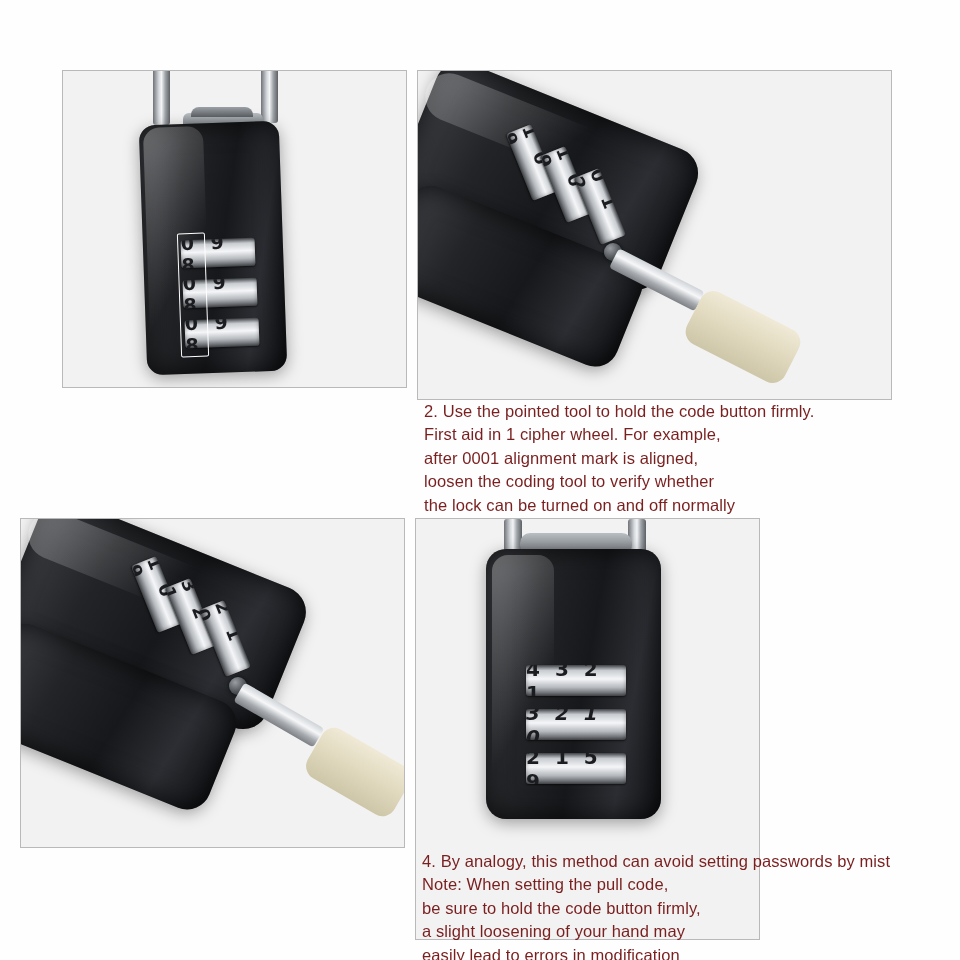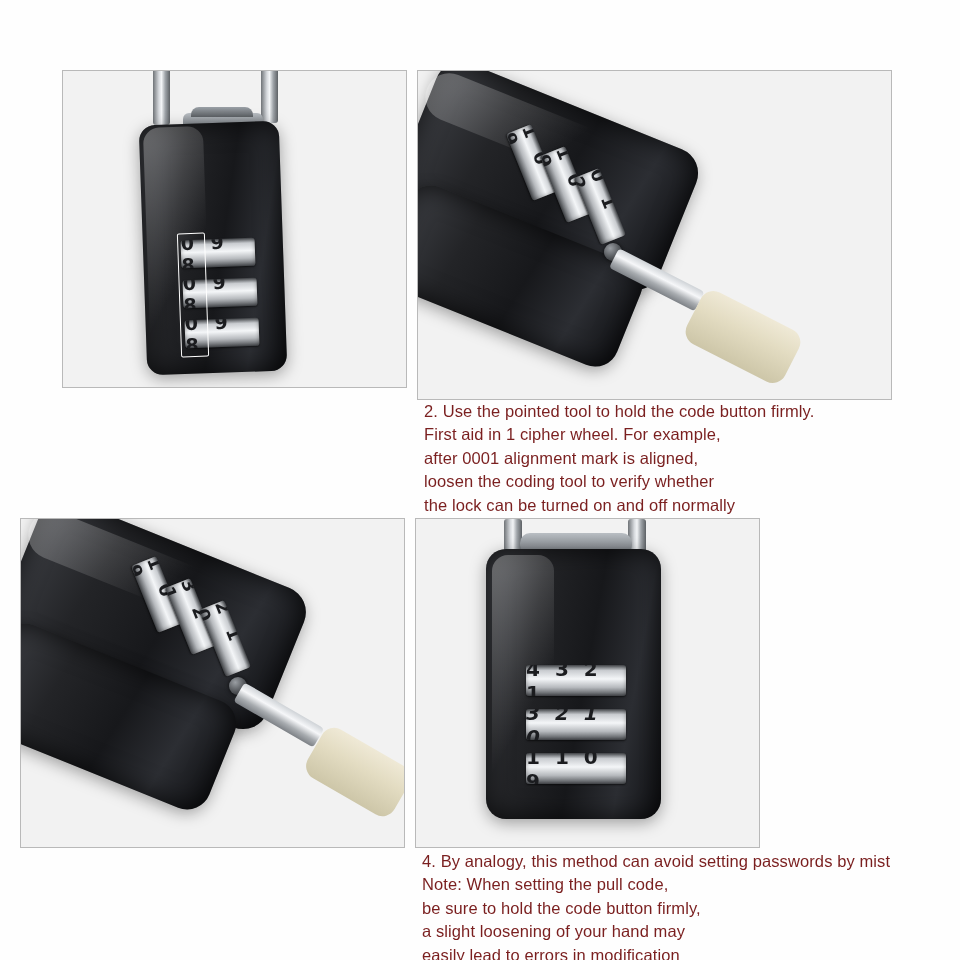--- a/index.html
+++ b/index.html
@@ -24,21 +24,21 @@
   .panel {
     position: absolute;
     box-sizing: border-box;
     border: 1px solid #b9b9b9;
     background: #f2f2f2;
     overflow: hidden;
   }
   #panel-1 { left: 62px;  top: 70px;  width: 345px; height: 318px; }
   #panel-2 { left: 417px; top: 70px;  width: 475px; height: 330px; }
   #panel-3 { left: 20px;  top: 518px; width: 385px; height: 330px; }
-  #panel-4 { left: 415px; top: 518px; width: 345px; height: 330px; }
+  #panel-4 { left: 415px; top: 518px; width: 345px; height: 422px; }
 
   
   .caption {
     position: absolute;
     color: #7a1f1f;
     font-size: 16.5px;
     line-height: 1.42;
     letter-spacing: .1px;
     white-space: pre-line;
   }
@@ -208,21 +208,21 @@
       <div class="lock-body" style="left:70px; top:30px; width:175px; height:270px; border-radius:20px;"></div>
       <div class="gloss" style="left:76px; top:36px; width:62px; height:258px;"></div>
 
       <div class="wheel" style="left:110px; top:146px; width:100px; height:31px; font-size:20px; letter-spacing:4px;">
         <span>4 3 2 1</span>
       </div>
       <div class="wheel" style="left:110px; top:190px; width:100px; height:31px; font-size:20px; letter-spacing:4px;font-style:italic;">
         <span>3 2 1 0</span>
       </div>
       <div class="wheel" style="left:110px; top:234px; width:100px; height:31px; font-size:20px; letter-spacing:4px;">
-        <span>1 1 0 9</span>
+        <span>2 1 5 9</span>
       </div>
     </div>
   </div>
   <div class="caption" id="cap-4">4. By analogy, this method can avoid setting passwords by mist
 Note: When setting the pull code,
 be sure to hold the code button firmly,
 a slight loosening of your hand may
 easily lead to errors in modification</div>
 
 </div>

